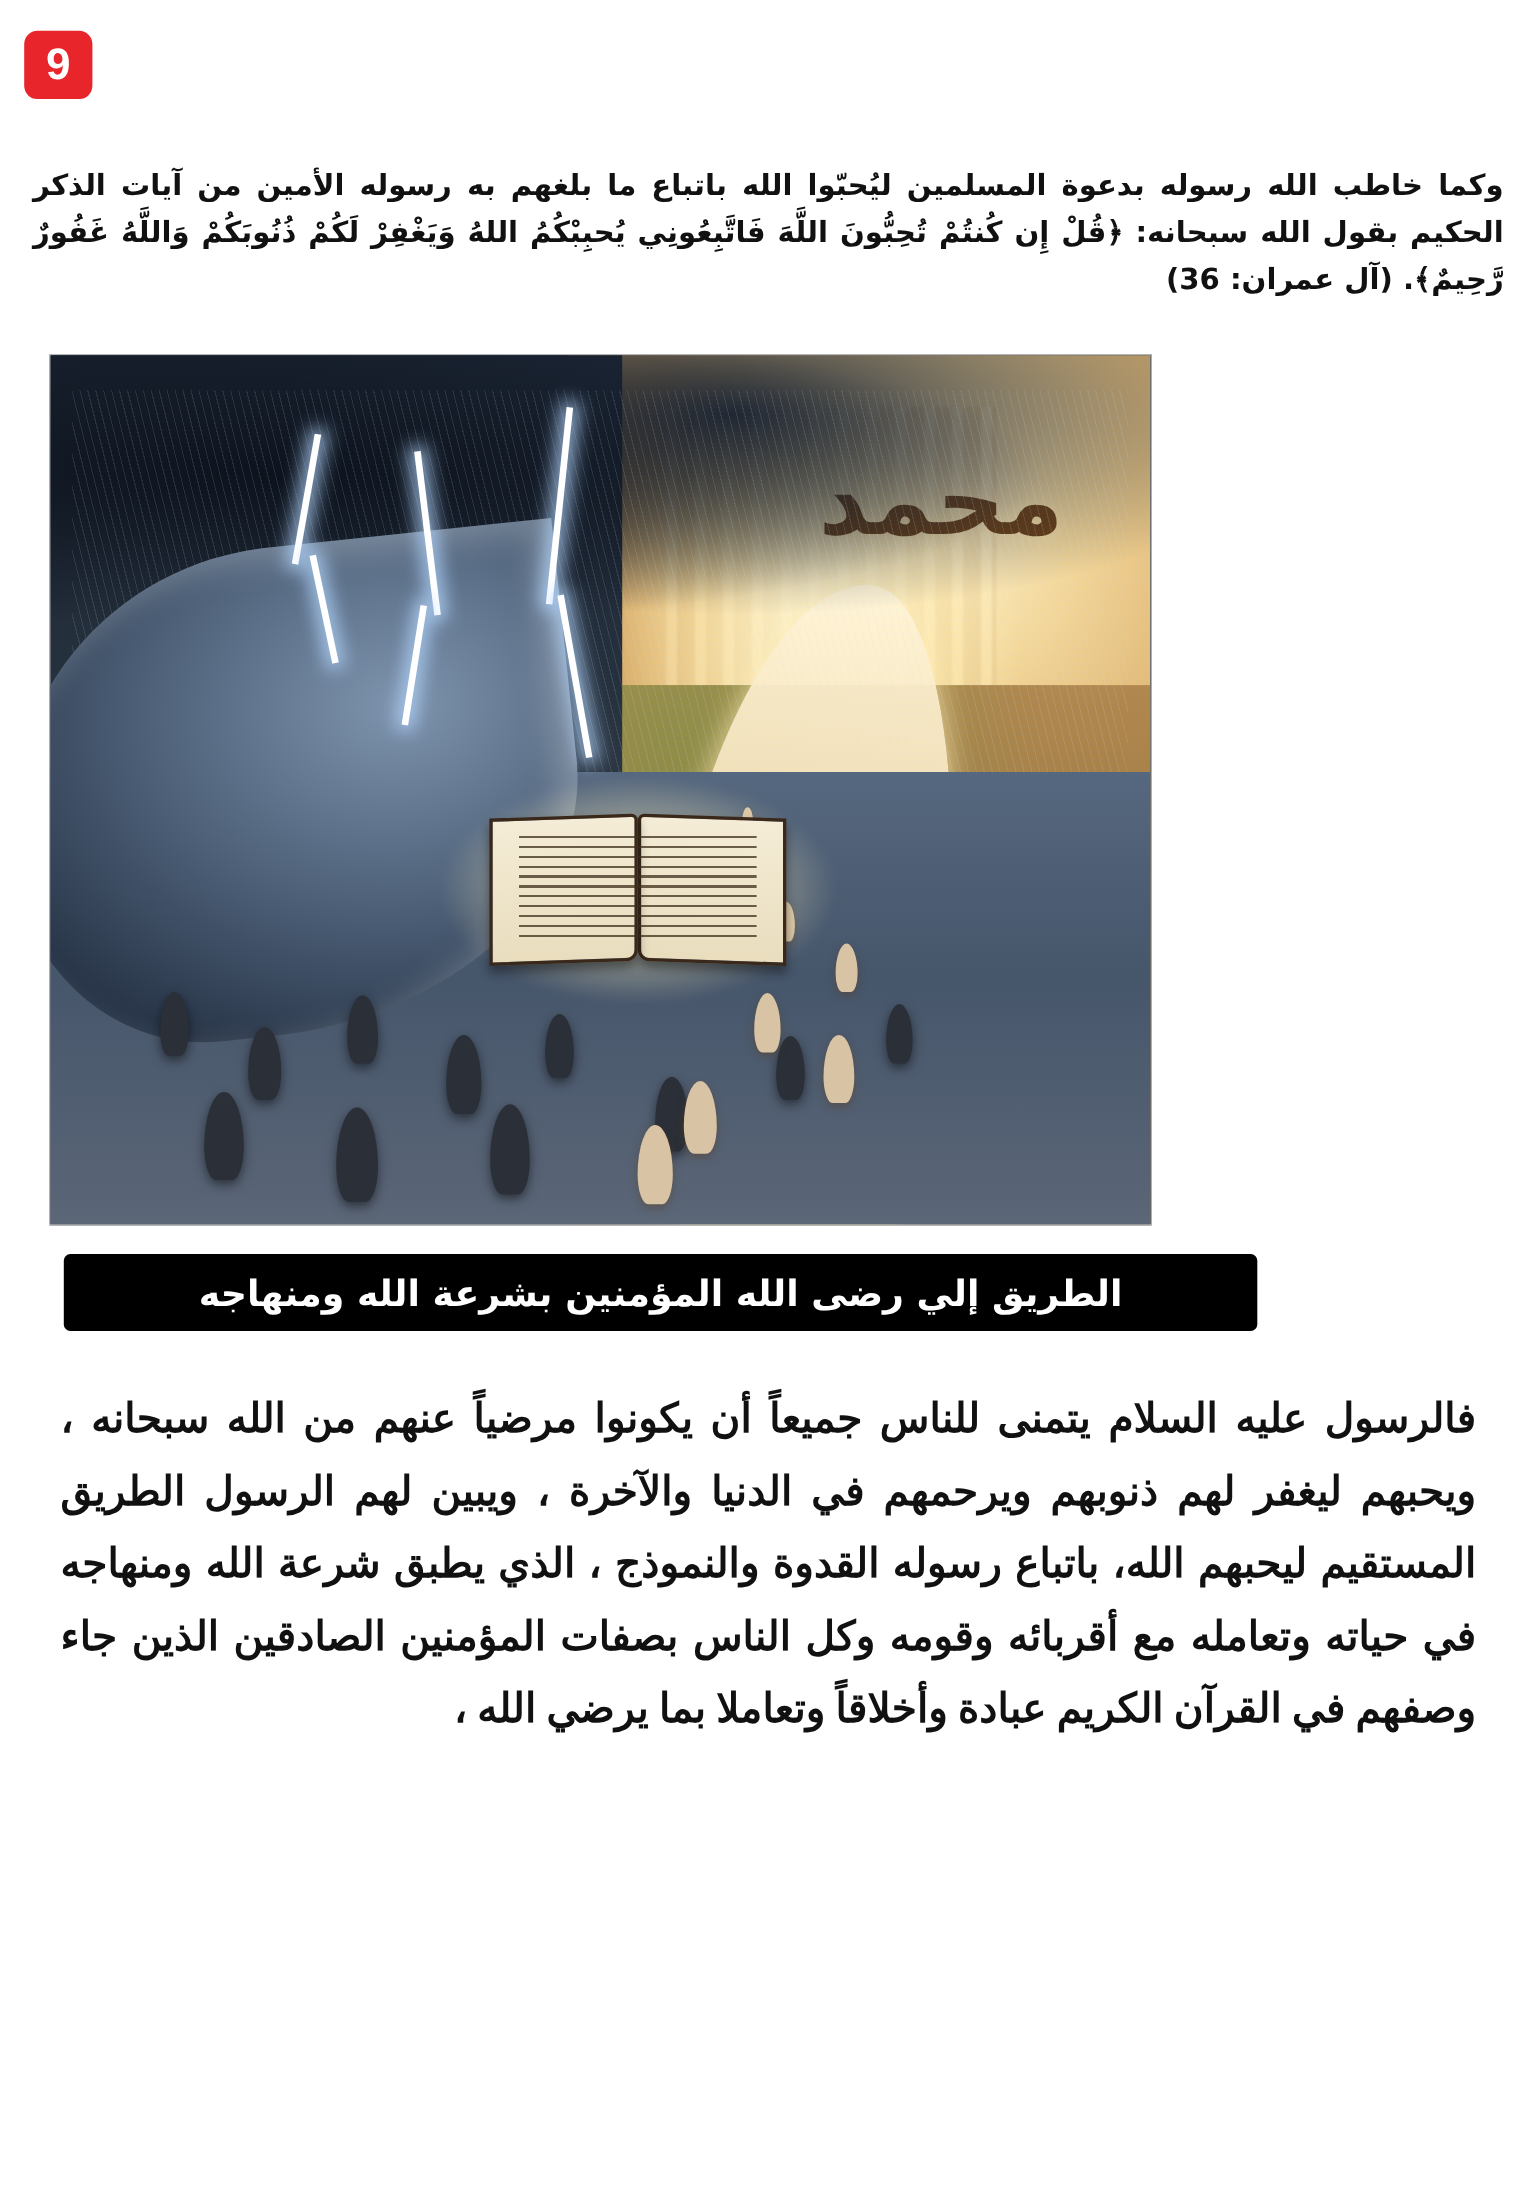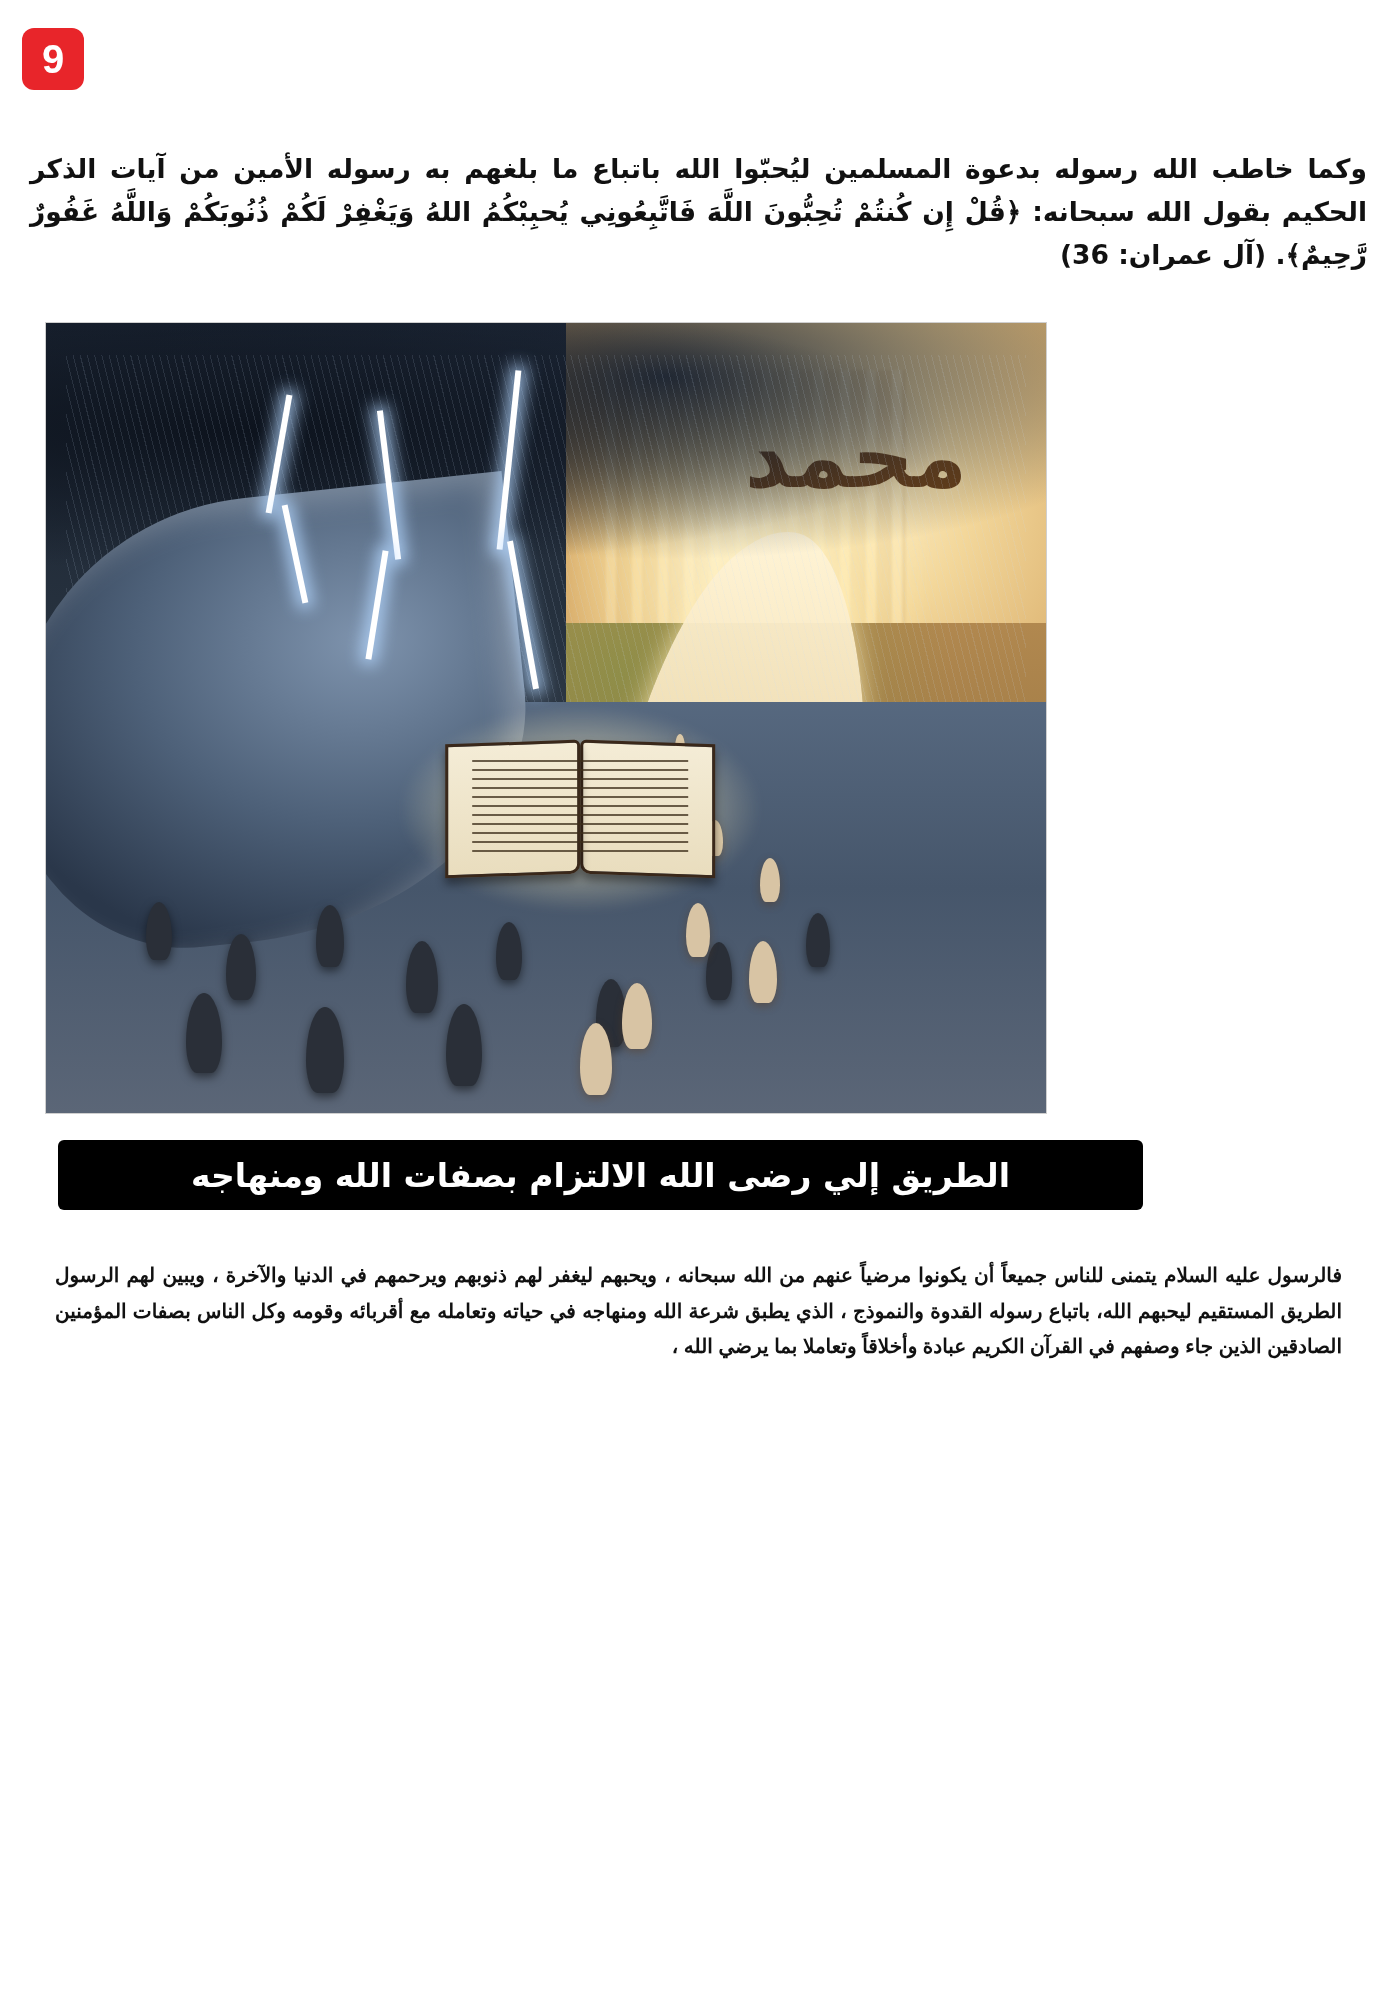--- a/index.html
+++ b/index.html
@@ -270,22 +270,22 @@
 
   
   .body-text {
     position: absolute;
     top: 1258px;
     right: 55px;
     left: 55px;
     direction: rtl;
     text-align: justify;
     text-align-last: right;
-    font-family: Liberation Sans, sans-serif;
-    font-size: 20px;
+    font-family: Liberation Serif, serif;
+    font-size: 37px;
     font-weight: bold;
     line-height: 1.78;
     color: #111111;
   }
 </style>
 </head>
 <body>
 
 <div class="page">
 
@@ -353,17 +353,17 @@
         <div class="book">
           <div class="pg"></div>
           <div class="pg"></div>
         </div>
         <div class="lines"></div>
       </div>
 
     </div>
   </div>
 
-  <div class="banner">الطريق إلي رضى الله الالتزام بصفات الله ومنهاجه</div>
+  <div class="banner">الطريق إلي رضى الله المؤمنين بشرعة الله ومنهاجه</div>
 
   <div class="body-text">فالرسول عليه السلام يتمنى للناس جميعاً أن يكونوا مرضياً عنهم من الله سبحانه ، ويحبهم ليغفر لهم ذنوبهم ويرحمهم في الدنيا والآخرة ، ويبين لهم الرسول الطريق المستقيم ليحبهم الله، باتباع رسوله القدوة والنموذج ، الذي يطبق شرعة الله ومنهاجه في حياته وتعامله مع أقربائه وقومه وكل الناس بصفات المؤمنين الصادقين الذين جاء وصفهم في القرآن الكريم عبادة وأخلاقاً وتعاملا بما يرضي الله ،</div>
 
 </div>
 
 </body></html>

